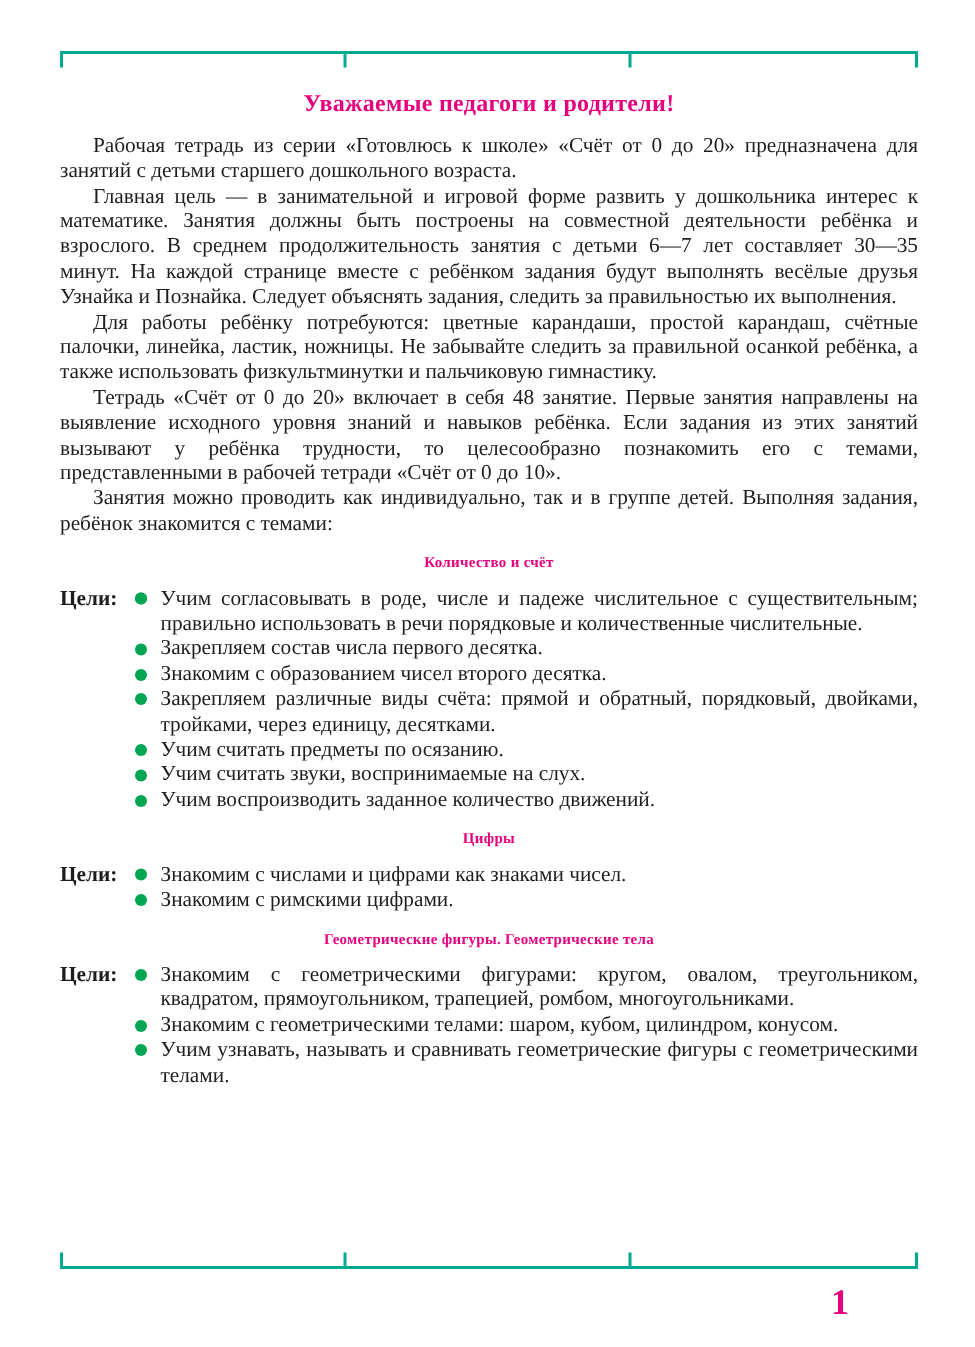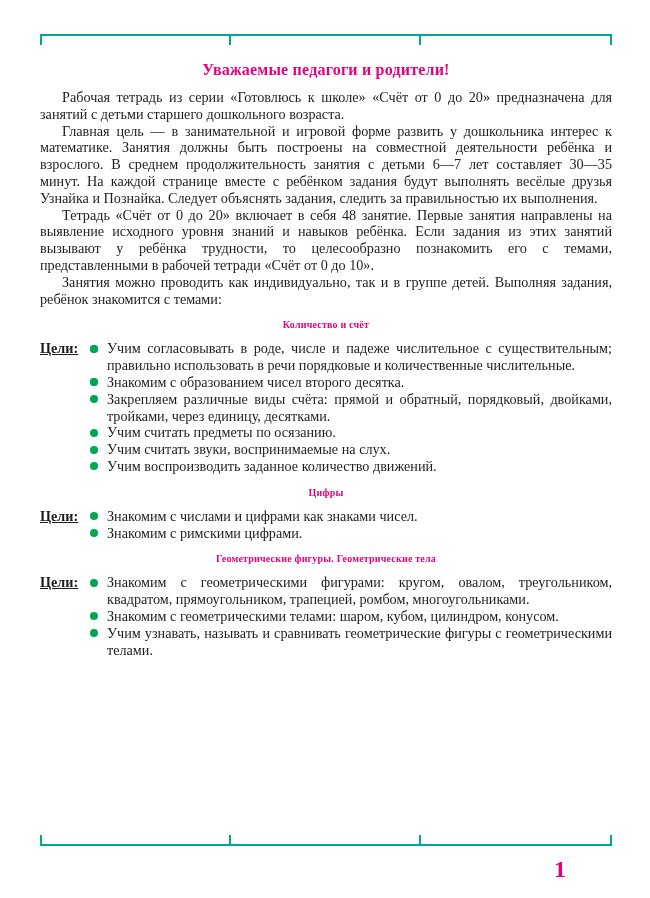--- a/index.html
+++ b/index.html
@@ -43,21 +43,21 @@
   .para{
     text-align:justify;text-indent:22px;margin:0;
   }
   .section-heading{
     font-size:10px;line-height:19px;font-weight:bold;
     color:var(--magenta);text-align:center;
     margin:8px 0 6px 0;letter-spacing:.2px;
   }
   .goals{display:flex;align-items:flex-start;}
   .goals-label{
-    flex:0 0 50px;font-weight:bold;white-space:nowrap;text-decoration:underline;
+    flex:0 0 50px;font-weight:bold;white-space:nowrap;
   }
   .goal-list{flex:1;list-style:none;margin:0;padding:0;}
   .goal-item{
     position:relative;padding-left:17px;
     text-align:justify;
   }
   .bullet{
     position:absolute;left:0;top:4.5px;
     width:8px;height:8px;border-radius:50%;
     background:var(--green);display:inline-block;
@@ -80,30 +80,31 @@
     <i class="tick t3"></i>
     <i class="tick t4"></i>
   </div>
 
   <div class="content">
 
     <h1 class="title">Уважаемые педагоги и родители!</h1>
 
     <p class="para">Рабочая тетрадь из серии «Готовлюсь к школе» «Счёт от 0 до 20» предназначена для занятий с детьми старшего дошкольного возраста.</p>
     <p class="para">Главная цель — в занимательной и игровой форме развить у дошкольника интерес к математике. Занятия должны быть построены на совместной деятельности ребёнка и взрослого. В среднем продолжительность занятия с детьми 6—7 лет составляет 30—35 минут. На каждой странице вместе с ребёнком задания будут выполнять весёлые друзья Узнайка и Познайка. Следует объяснять задания, следить за правильностью их выполнения.</p>
+    <p class="para">Для работы ребёнку потребуются: цветные карандаши, простой карандаш, счётные палочки, линейка, ластик, ножницы. Не забывайте следить за правильной осанкой ребёнка, а также использовать физкультминутки и пальчиковую гимнастику.</p>
     <p class="para">Тетрадь «Счёт от 0 до 20» включает в себя 48 занятие. Первые занятия направлены на выявление исходного уровня знаний и навыков ребёнка. Если задания из этих занятий вызывают у ребёнка трудности, то целесообразно познакомить его с темами, представленными в рабочей тетради «Счёт от 0 до 10».</p>
     <p class="para">Занятия можно проводить как индивидуально, так и в группе детей. Выполняя задания, ребёнок знакомится с темами:</p>
 
     <h2 class="section-heading">Количество и счёт</h2>
     <div class="goals">
       <span class="goals-label">Цели:</span>
       <ul class="goal-list">
         <li class="goal-item"><span class="bullet"></span></li>
         <li class="goal-item"><span class="bullet"></span><span class="goal-text">Учим согласовывать в роде, числе и падеже числительное с существительным; правильно использовать в речи порядковые и количественные числительные.</span></li>
-        <li class="goal-item"><span class="bullet"></span></li>
+        <li class="goal-item"><span class="bullet"></span><span class="goal-text">Закрепляем состав числа первого десятка.</span></li>
         <li class="goal-item"><span class="bullet"></span><span class="goal-text">Знакомим с образованием чисел второго десятка.</span></li>
         <li class="goal-item"><span class="bullet"></span><span class="goal-text">Закрепляем различные виды счёта: прямой и обратный, порядковый, двойками, тройками, через единицу, десятками.</span></li>
         <li class="goal-item"><span class="bullet"></span><span class="goal-text">Учим считать предметы по осязанию.</span></li>
         <li class="goal-item"><span class="bullet"></span><span class="goal-text">Учим считать звуки, воспринимаемые на слух.</span></li>
         <li class="goal-item"><span class="bullet"></span><span class="goal-text">Учим воспроизводить заданное количество движений.</span></li>
       </ul>
     </div>
 
     <h2 class="section-heading">Цифры</h2>
     <div class="goals">

